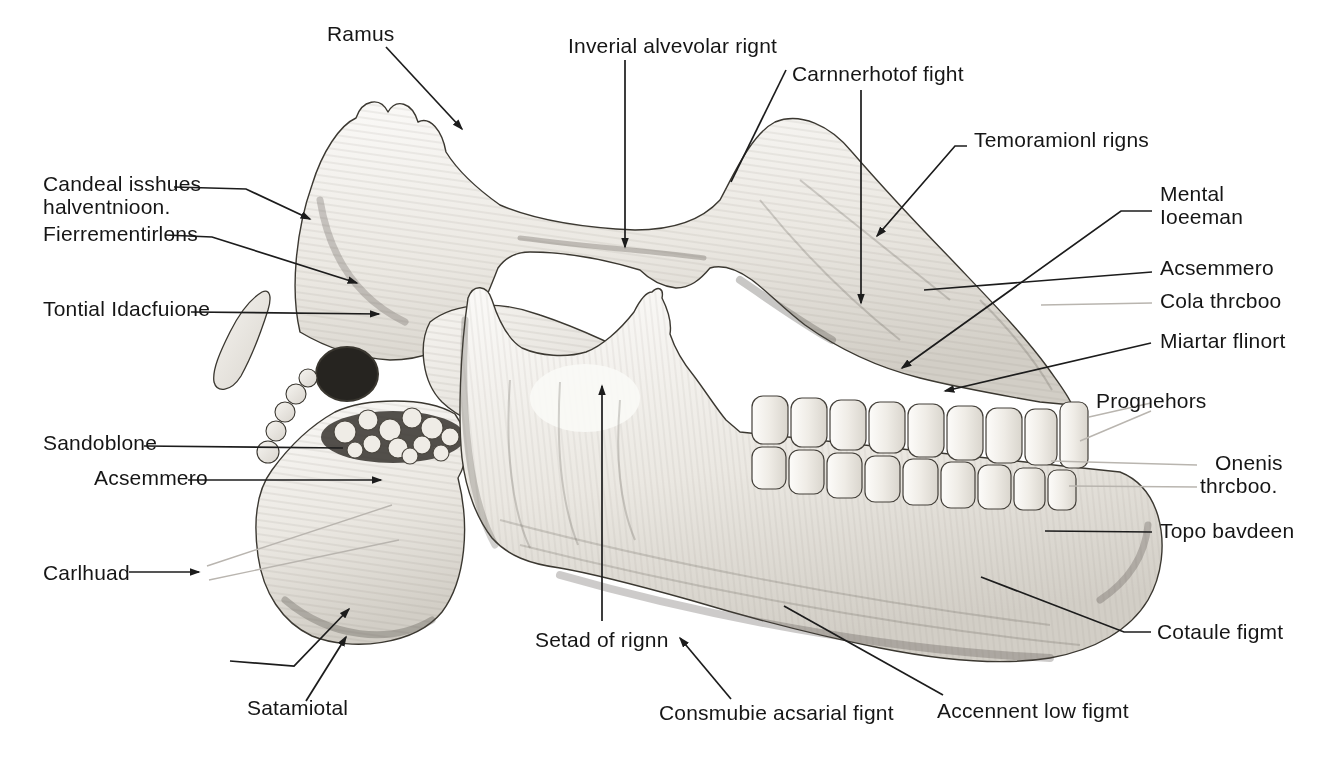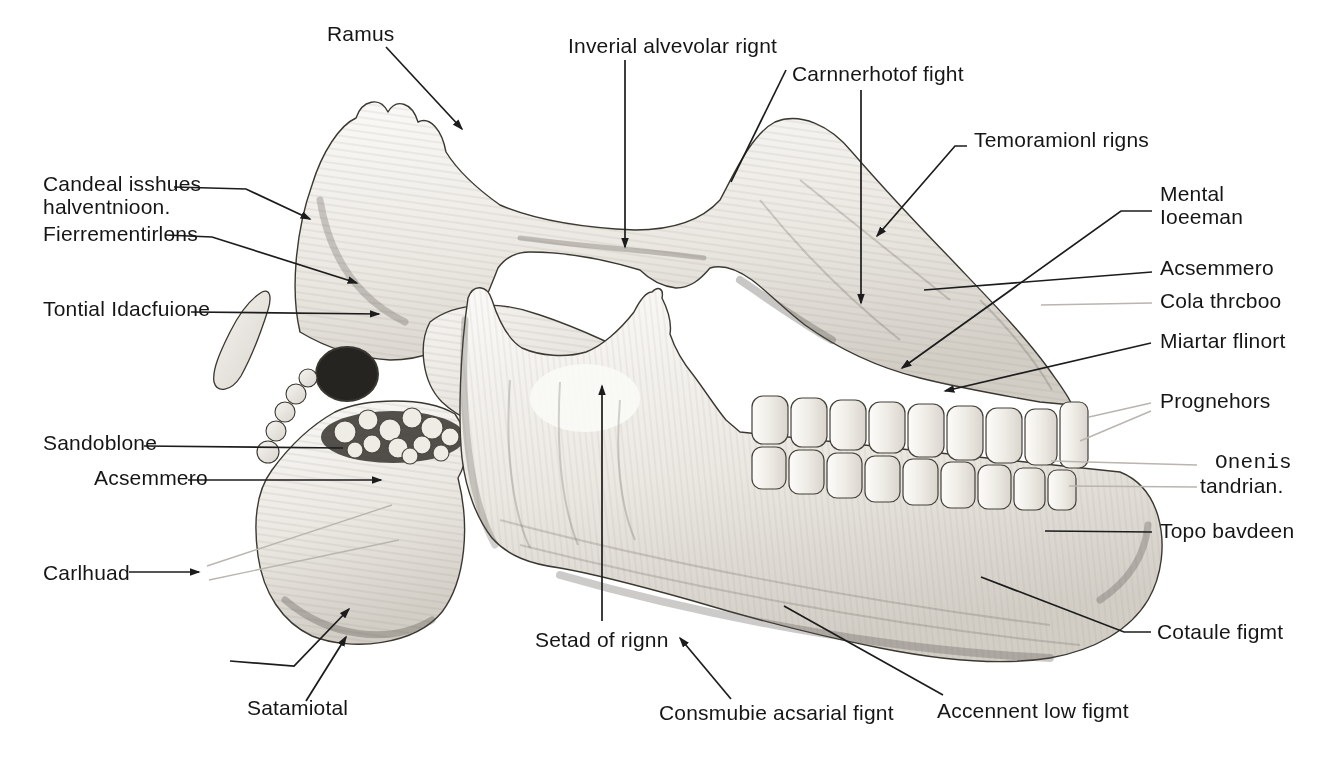--- a/index.html
+++ b/index.html
@@ -6,21 +6,21 @@
   #stage{
     position:relative;width:1344px;height:768px;overflow:hidden;
     background:#ffffff;font-family:"Liberation Sans",sans-serif;
   }
   #art{position:absolute;left:0;top:0;}
   .label{
     position:absolute;color:#161616;font-size:21px;line-height:23px;
     letter-spacing:.2px;white-space:nowrap;user-select:none;
   }
   .label span{display:block;}
-  .ind15{padding-left:15px;font-family:Liberation Mono, monospace;}
+  .ind15{padding-left:15px;}
   .ind8{padding-left:8px;}
 </style>
 </head>
 <body>
 
 <div id="stage">
 
 <svg id="art" width="1344" height="768" viewBox="0 0 1344 768" xmlns="http://www.w3.org/2000/svg">
   <defs>
     <linearGradient id="boneGrad" x1="0" y1="0" x2="0.25" y2="1">
@@ -242,26 +242,26 @@
   </div>
   <div class="label" style="left:1160px;top:256px">
       <span>Acsemmero</span>
     </div>
   <div class="label" style="left:1160px;top:289px">
       <span>Cola thrcboo</span>
     </div>
   <div class="label" style="left:1160px;top:329px">
       <span>Miartar flinort</span>
     </div>
-  <div class="label" style="left:1160px;top:389px">
+  <div class="label" style="left:1096px;top:389px">
       <span>Prognehors</span>
     </div>
   <div class="label" style="left:1200px;top:451px">
     <span class="ind15">Onenis</span>
-    <span>tandrian.</span>
+    <span>thrcboo.</span>
   </div>
   <div class="label" style="left:1160px;top:519px">
       <span>Topo bavdeen</span>
     </div>
   <div class="label" style="left:1157px;top:620px">
       <span>Cotaule figmt</span>
     </div>
   <div class="label" style="left:659px;top:701px">
       <span>Consmubie acsarial fignt</span>
     </div>

